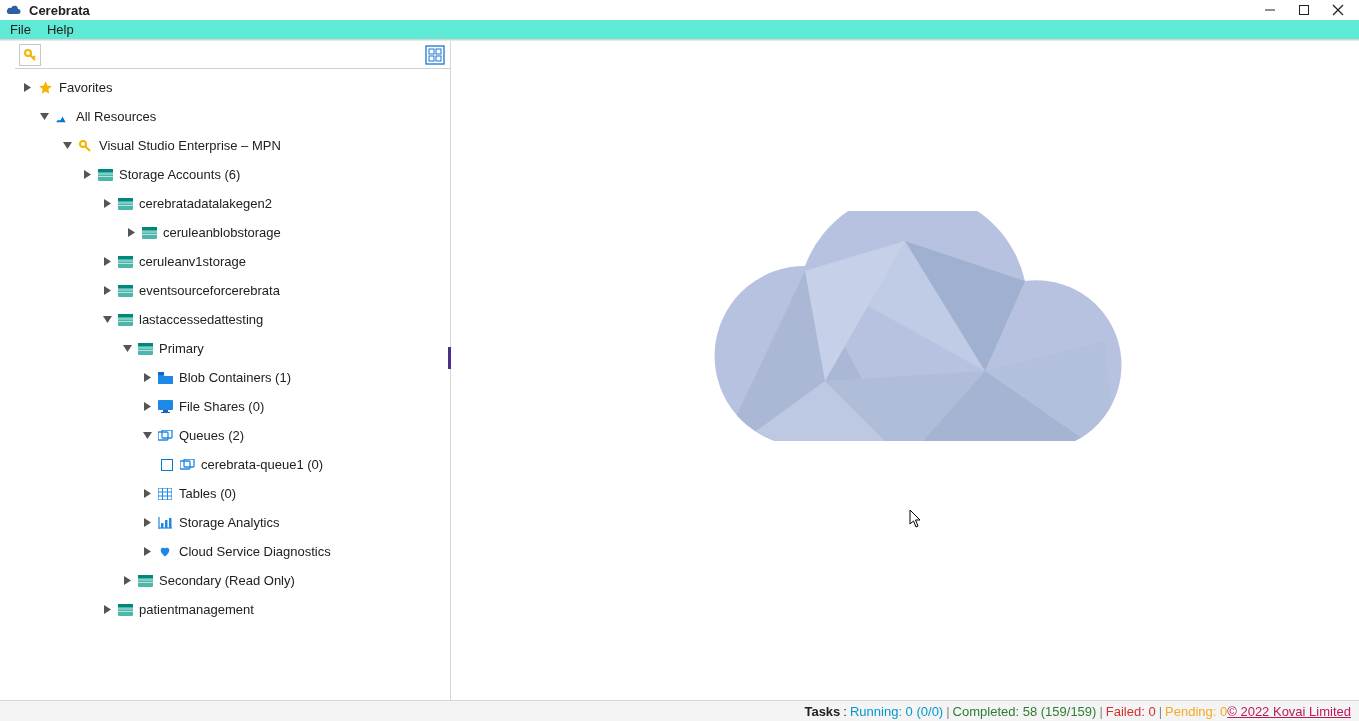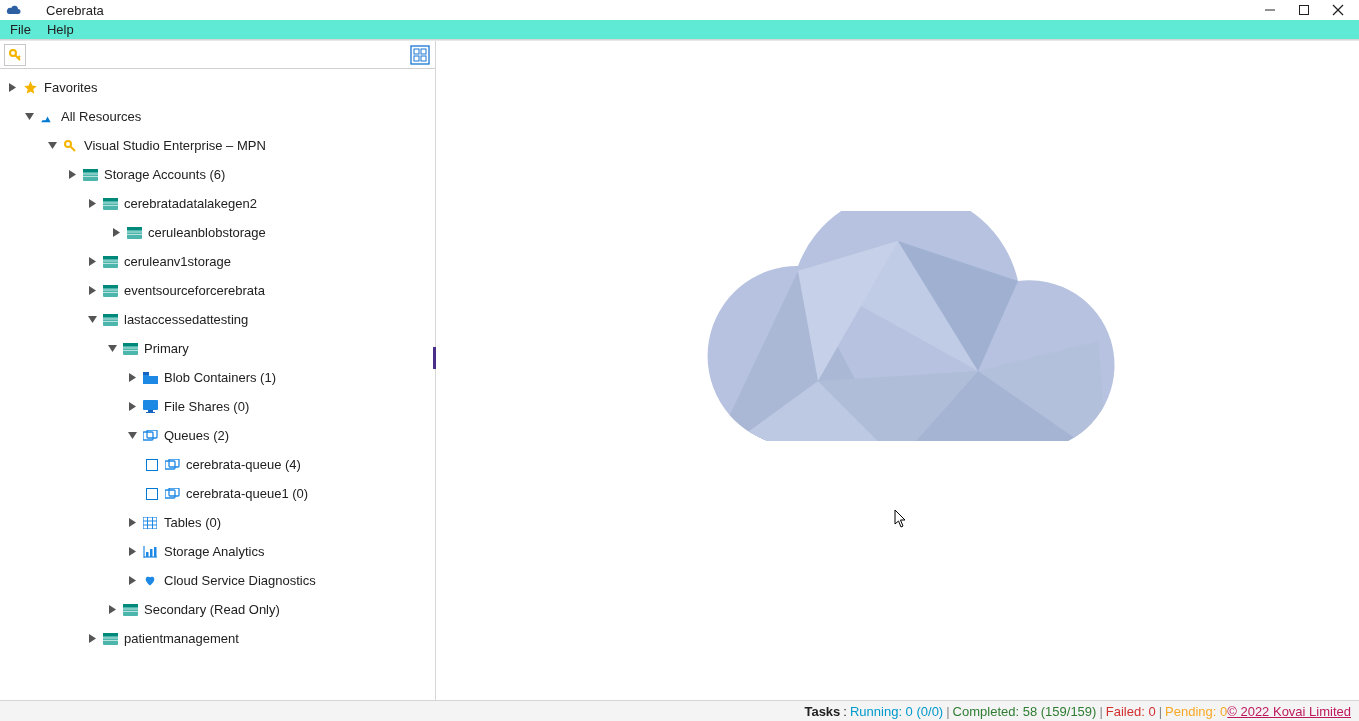--- a/index.html
+++ b/index.html
@@ -1,30 +1,30 @@
 <!DOCTYPE html>
 <html><head>
 <meta charset="utf-8">
 <style>
   * { box-sizing: border-box; margin: 0; padding: 0; }
   body { font-family: "Segoe UI", Tahoma, sans-serif; font-size: 13px; color: #212121; background: #fff; width: 1359px; height: 721px; overflow: hidden; display: flex; flex-direction: column; }
 
   
   .titlebar { height: 20px; display: flex; align-items: center; justify-content: space-between; padding: 0 2px 0 6px; background: #fff; }
-  .titlebar-left { display: flex; align-items: center; gap: 18px; }
+  .titlebar-left { display: flex; align-items: center; gap: 1px; font-weight: bold; }
   .titlebar-right { display: flex; align-items: center; gap: 20px; padding-right: 12px; }
   .wc-btn { width: 14px; height: 14px; display: flex; align-items: center; justify-content: center; cursor: default; }
 
   
   .menubar { height: 20px; display: flex; align-items: center; gap: 16px; padding: 0 10px; background: #5eead4; border-bottom: 1px solid #d6d6d6; }
   .menu-item { cursor: default; }
 
   
   .main { flex: 1; display: flex; overflow: hidden; border-top: 1px solid #e8e8e8; }
-  .sidebar { width: 436px; border-right: 1px solid #d6d6d6; display: flex; flex-direction: column; background: #fff; position: relative; }
+  .sidebar { width: 436px; border-right: 1px solid #d6d6d6; display: flex; flex-direction: column; background: #fff; position: relative; margin-left: 15px; }
   .toolbar { height: 28px; border-bottom: 1px solid #d0d0d0; display: flex; align-items: center; justify-content: space-between; padding: 0 4px; }
   .tool-btn { width: 22px; height: 22px; display: flex; align-items: center; justify-content: center; border: 1px solid #c8c8c8; background: #fff; cursor: default; }
   .tool-btn.right { border: none; }
 
   .tree { flex: 1; overflow-y: auto; overflow-x: hidden; padding: 4px 0; }
   .tree-row { display: flex; align-items: center; height: 29px; white-space: nowrap; cursor: default; }
   .expander { width: 12px; height: 12px; display: inline-flex; align-items: center; justify-content: center; margin-right: 4px; flex-shrink: 0; }
   .node-icon { width: 16px; height: 16px; margin-right: 6px; flex-shrink: 0; display: inline-flex; align-items: center; justify-content: center; }
   .node-label { }
   .checkbox { width: 12px; height: 12px; border: 1px solid #0078d4; margin-right: 6px; display: inline-block; flex-shrink: 0; }
@@ -315,30 +315,20 @@
       </div>
 
       <div class="tree-row" style="padding-left:146px">
         <span class="checkbox"></span>
         <span class="node-icon">
             <svg width="15" height="12" viewBox="0 0 15 12">
               <rect x="0" y="2" width="10" height="8" rx="1" fill="none" stroke="#1e88e5" stroke-width="1.3"></rect>
               <rect x="4" y="0" width="10" height="8" rx="1" fill="none" stroke="#1e88e5" stroke-width="1.3"></rect>
             </svg>
           </span>
-        <span class="node-label">cerebrata-queue (4)</span>
-      </div>
-      <div class="tree-row" style="padding-left:146px">
-        <span class="checkbox"></span>
-        <span class="node-icon">
-            <svg width="15" height="12" viewBox="0 0 15 12">
-              <rect x="0" y="2" width="10" height="8" rx="1" fill="none" stroke="#1e88e5" stroke-width="1.3"></rect>
-              <rect x="4" y="0" width="10" height="8" rx="1" fill="none" stroke="#1e88e5" stroke-width="1.3"></rect>
-            </svg>
-          </span>
         <span class="node-label">cerebrata-queue1 (0)</span>
       </div>
 
       <div class="tree-row" style="padding-left:126px">
         <span class="expander">
             <svg width="9" height="9">
               <path d="M1 0 L8 4.5 L1 9 Z" fill="#555"></path>
             </svg>
           </span>
         <span class="node-icon">

